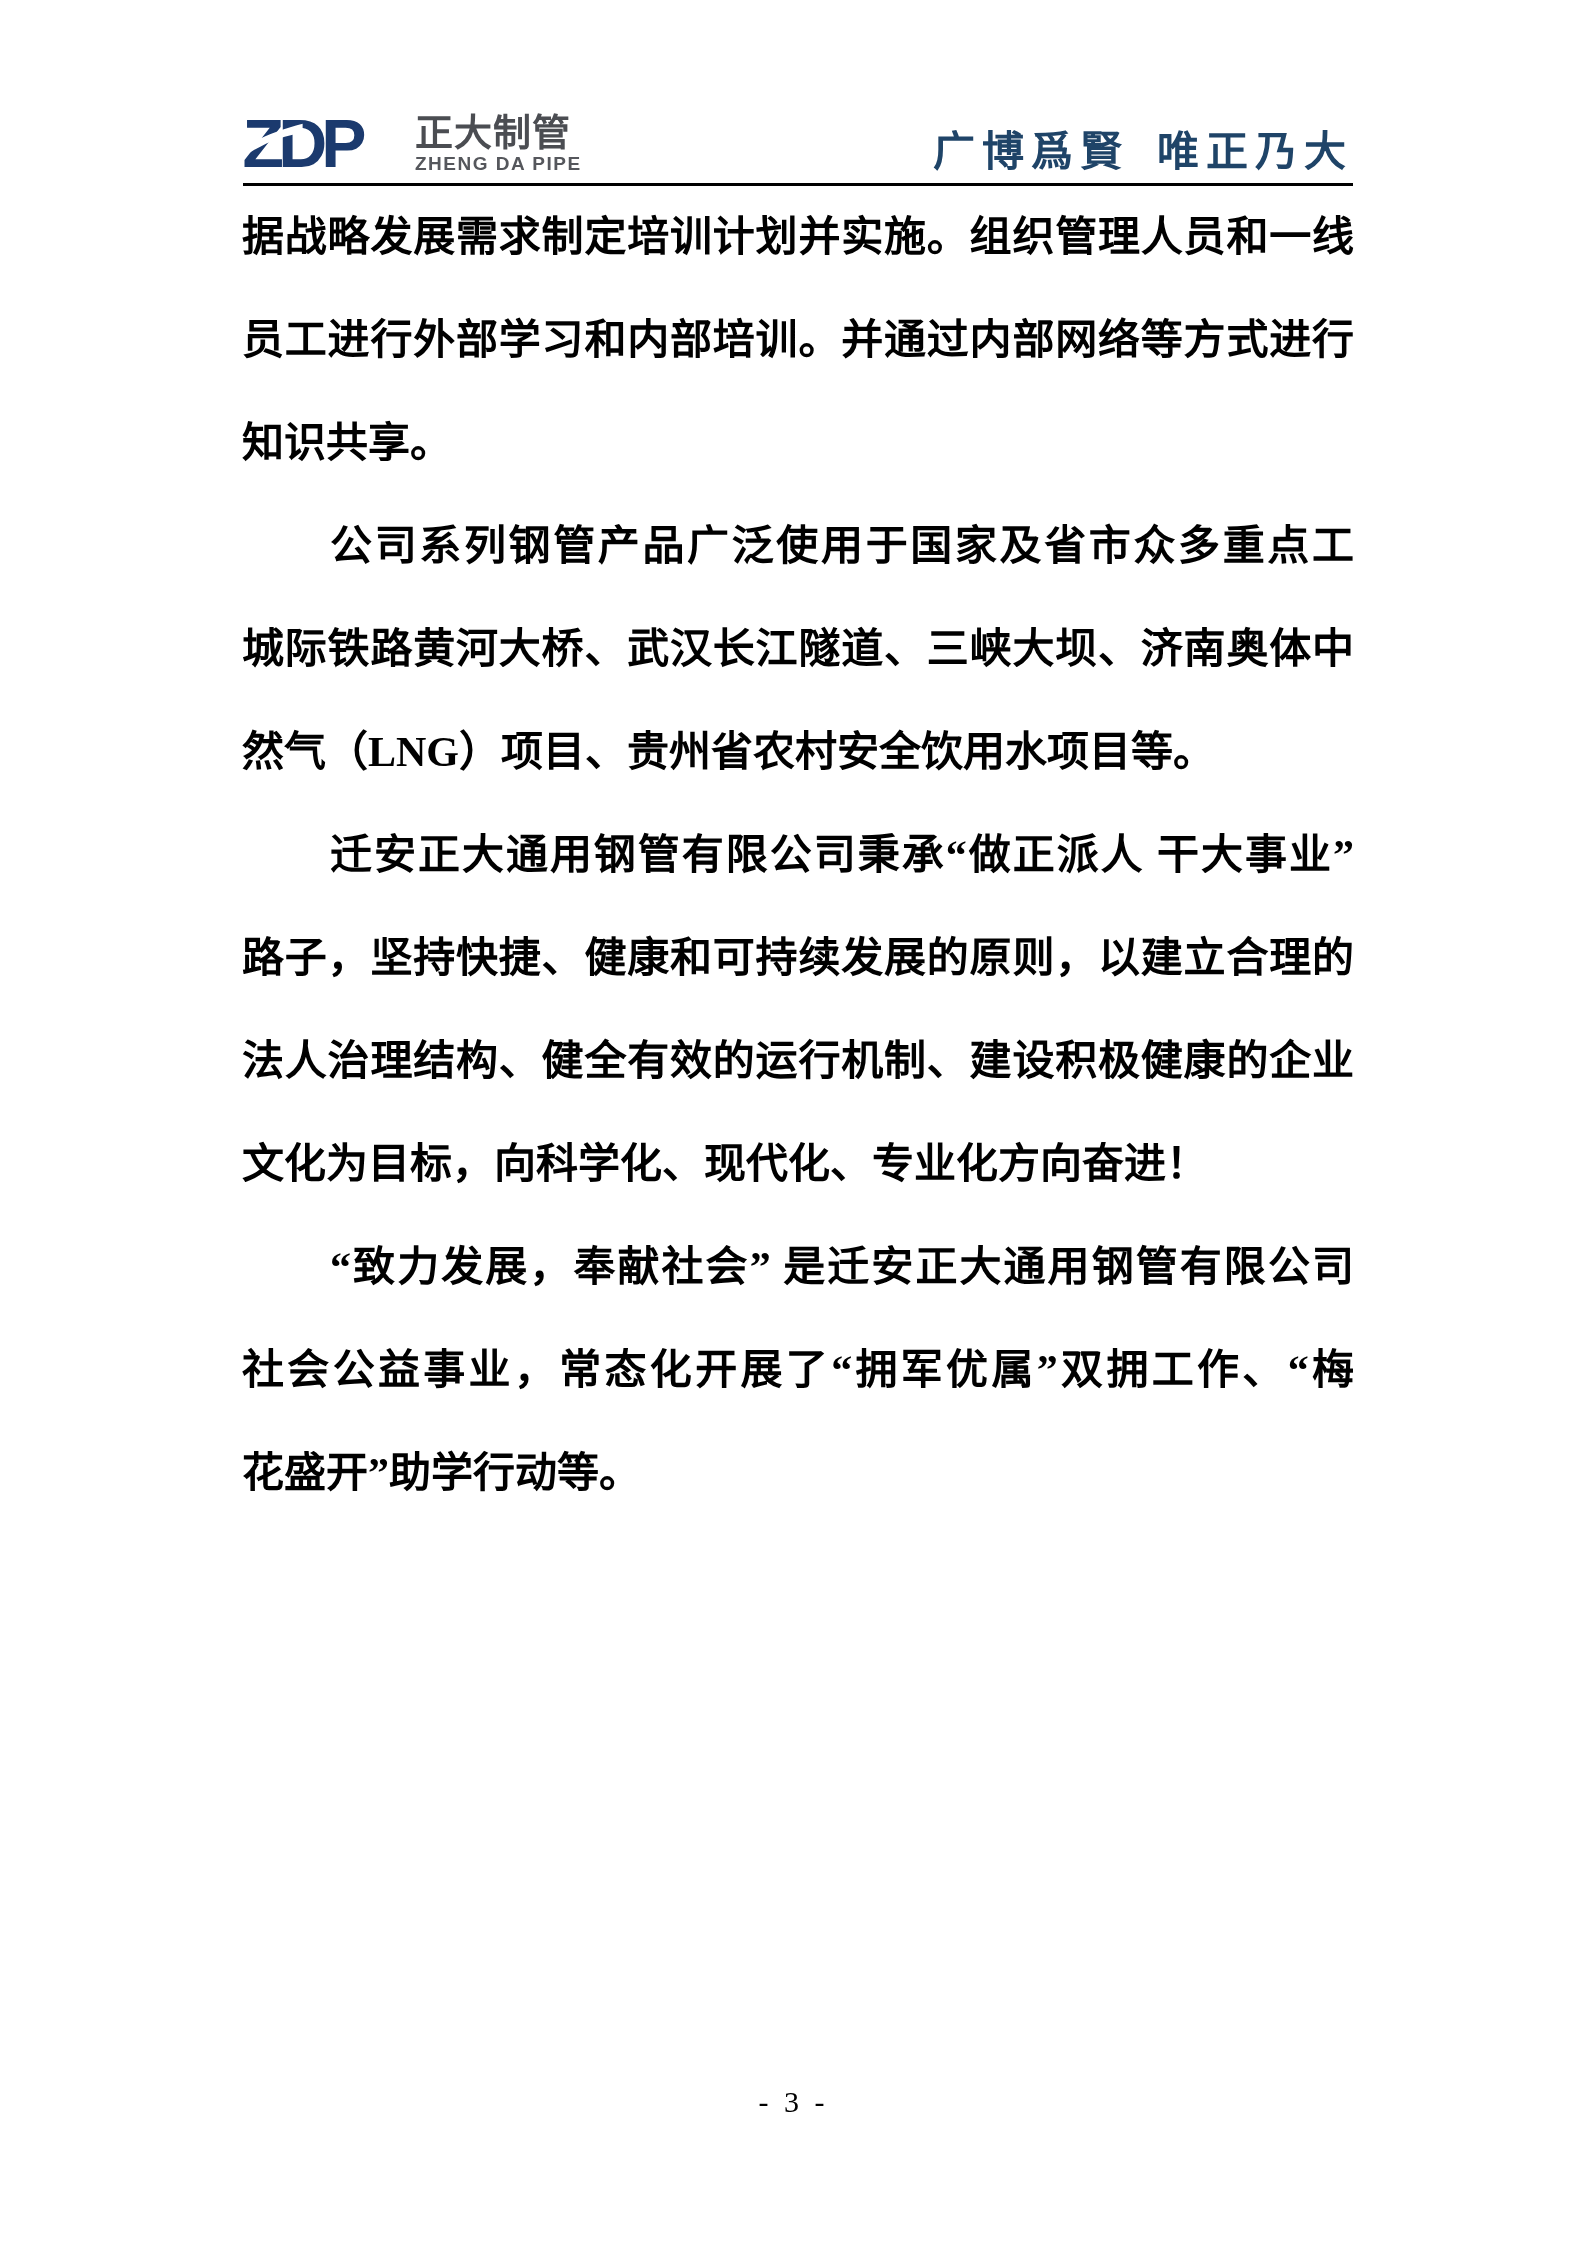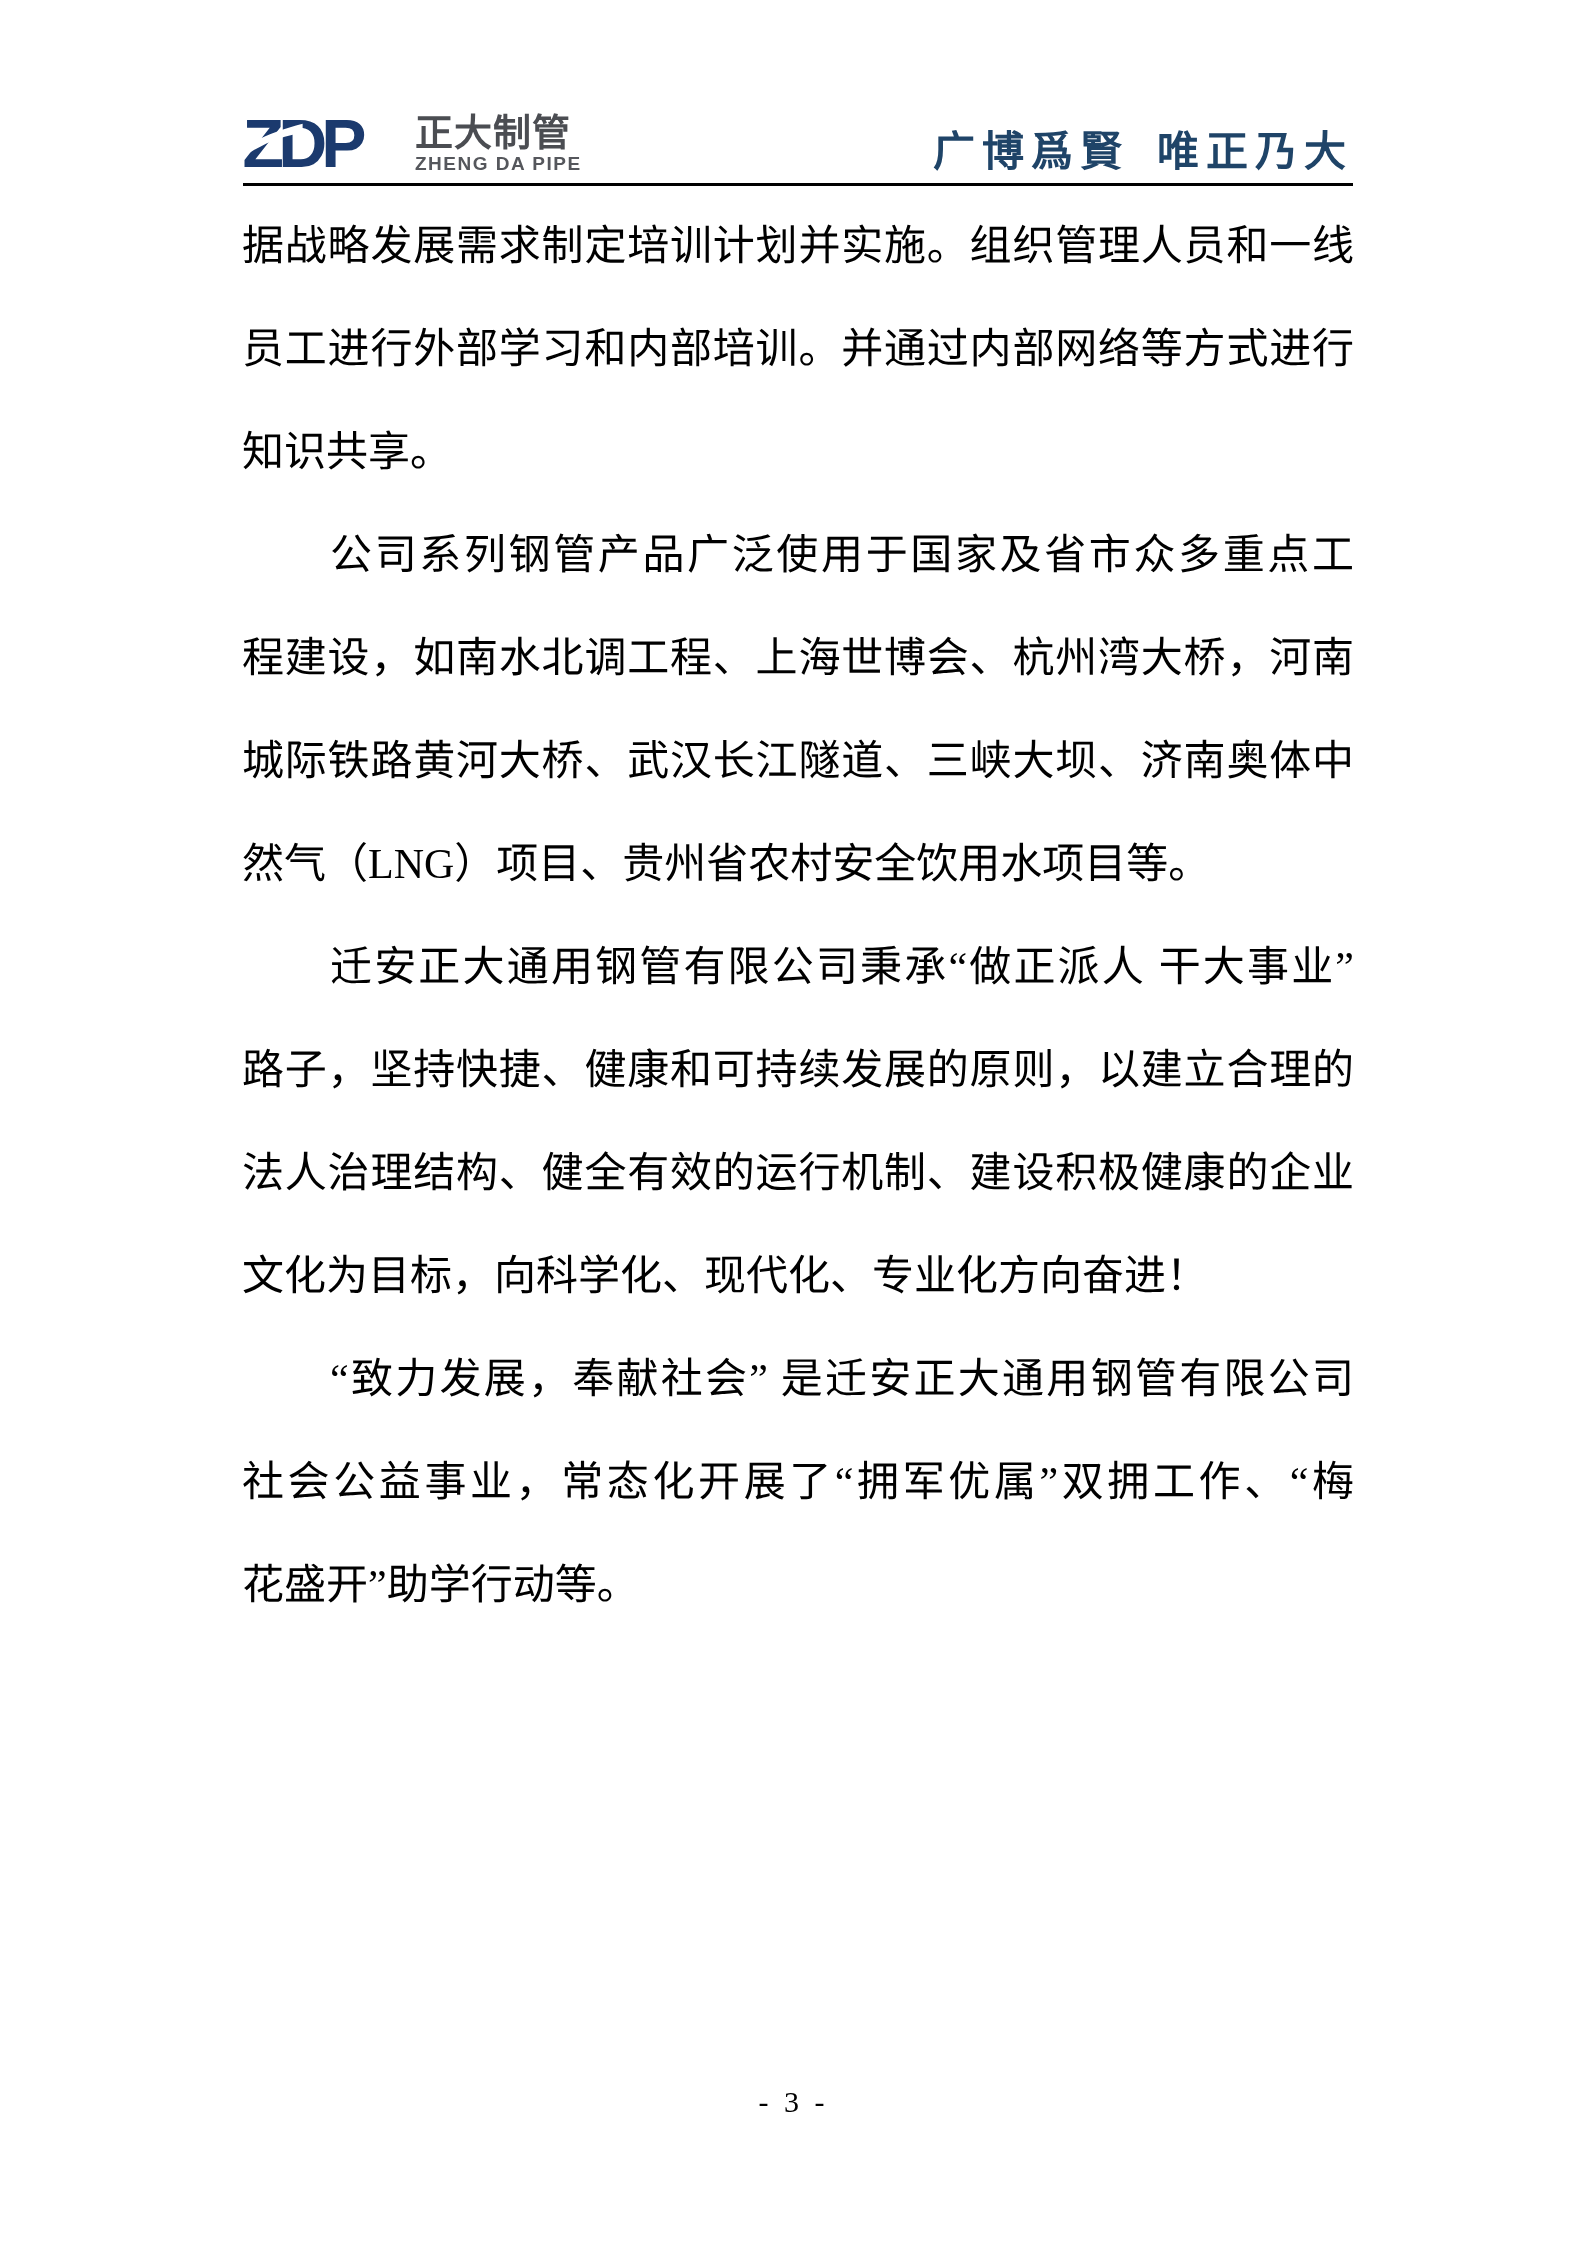--- a/index.html
+++ b/index.html
@@ -62,26 +62,27 @@
     top: 183px;
     left: 243px;
     width: 1110px;
     height: 3px;
     background: #000000;
   }
 
   
   .body-text {
     position: absolute;
-    top: 195px;
+    top: 186px;
     left: 242px;
     width: 1112px;
     font-size: 42px;
     color: #000000;
     font-family: "Liberation Serif", "DejaVu Serif", serif;
+    font-weight: bold;
   }
   .line {
     height: 103px;
     line-height: 103px;
     text-align: justify;
     text-align-last: justify;
     white-space: nowrap;
   }
   .line.indent { text-indent: 88px; }
   .line.last { text-align: left; text-align-last: left; }
@@ -121,21 +122,20 @@
     </div>
   </div>
 
   <div class="header-rule"></div>
 
   <div class="body-text">
       <div class="line">据战略发展需求制定培训计划并实施。组织管理人员和一线</div>
       <div class="line">员工进行外部学习和内部培训。并通过内部网络等方式进行</div>
       <div class="line last">知识共享。</div>
       <div class="line indent">公司系列钢管产品广泛使用于国家及省市众多重点工</div>
-      <div class="line">程建设，如南水北调工程、上海世博会、杭州湾大桥，河南</div>
       <div class="line">城际铁路黄河大桥、武汉长江隧道、三峡大坝、济南奥体中</div>
       <div class="line last">然气（LNG）项目、贵州省农村安全饮用水项目等。</div>
       <div class="line indent">迁安正大通用钢管有限公司秉承“做正派人 干大事业”</div>
       <div class="line">路子，坚持快捷、健康和可持续发展的原则，以建立合理的</div>
       <div class="line">法人治理结构、健全有效的运行机制、建设积极健康的企业</div>
       <div class="line last">文化为目标，向科学化、现代化、专业化方向奋进！</div>
       <div class="line indent">“致力发展，奉献社会” 是迁安正大通用钢管有限公司</div>
       <div class="line">社会公益事业，常态化开展了“拥军优属”双拥工作、“梅</div>
       <div class="line last">花盛开”助学行动等。</div>
     </div>

